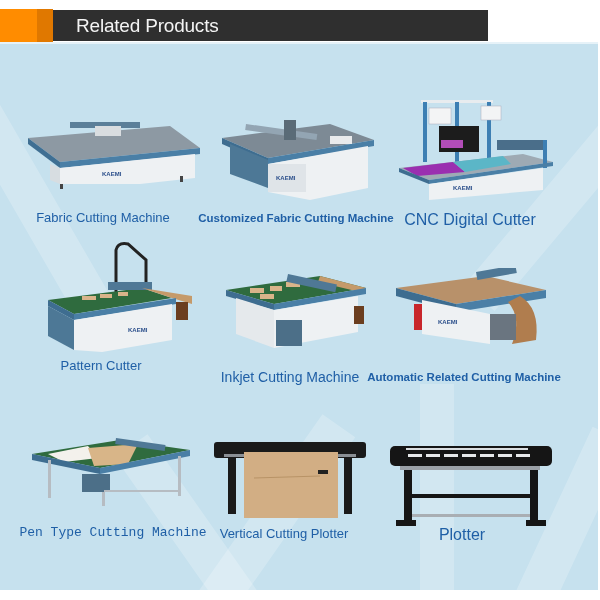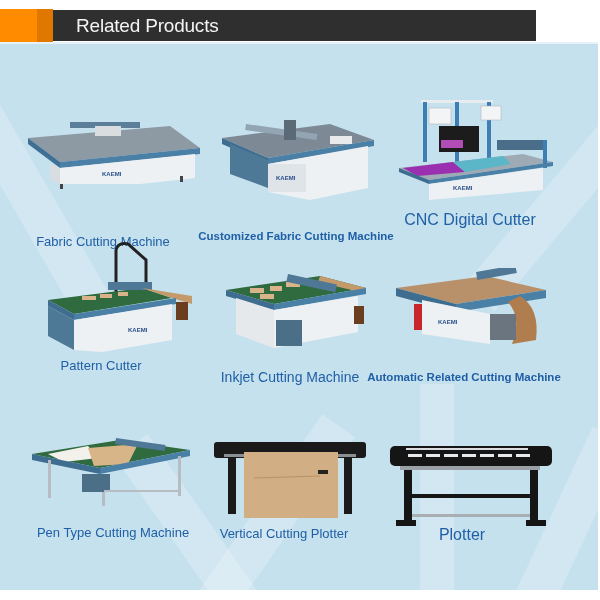--- a/index.html
+++ b/index.html
@@ -1,20 +1,20 @@
 <!DOCTYPE html>
 <html><head>
   <meta charset="utf-8">
   <style>
     * { box-sizing: border-box; margin: 0; padding: 0; }
     html, body { width: 600px; height: 600px; background: #ffffff; overflow: hidden; }
     body { font-family: "Liberation Sans", sans-serif; position: relative; }
 
     .header {
-      position: absolute; left: 0; top: 9px; width: 536px; height: 33px;
+      position: absolute; left: 0; top: 9px; width: 488px; height: 33px;
     }
     .header .bar {
       position: absolute; left: 52px; top: 1px; right: 0; height: 31px;
       background: #2f2f2f;
     }
     .header .orange {
       position: absolute; left: 0; top: 0; width: 40px; height: 34px;
       background: #ff8c00;
     }
     .header .orange-edge {
@@ -70,37 +70,37 @@
     <polygon points="8,18 40,42 40,48 8,24" fill="#3f6f93"></polygon>
     <polygon points="40,42 180,28 180,34 40,48" fill="#4a7fa6"></polygon>
     <rect x="50" y="2" width="70" height="6" fill="#5b7f99"></rect>
     <rect x="75" y="6" width="26" height="10" fill="#d9dde0"></rect>
     <polygon points="40,48 175,34 175,58 120,64 40,64" fill="#eef1f3"></polygon>
     <polygon points="30,44 40,48 40,64 30,60" fill="#d7dde1"></polygon>
     <text x="82" y="56" font-size="6" fill="#2a4e8a" font-family="Liberation Sans, sans-serif" font-weight="bold">KAEMI</text>
     <rect x="40" y="64" width="3" height="5" fill="#444"></rect>
     <rect x="160" y="56" width="3" height="6" fill="#444"></rect>
   </svg>
-  <div class="label" style="left:103px;top:210px;margin-top:24px;">Fabric Cutting Machine</div>
+  <div class="label" style="left:103px;top:210px;">Fabric Cutting Machine</div>
 </a>
 
 <a class="card" style="left:0;top:0;">
   <svg class="img" style="left:218px;top:108px;" width="160" height="92">
     <polygon points="4,30 112,16 156,32 50,50" fill="#7d8a95"></polygon>
     <polygon points="4,30 50,50 50,56 4,36" fill="#3e6d90"></polygon>
     <polygon points="50,50 156,32 156,38 50,56" fill="#4a7fa6"></polygon>
     <rect x="28" y="16" width="72" height="6" fill="#93a5b3" transform="rotate(8 28 16)"></rect>
     <rect x="66" y="12" width="12" height="20" fill="#5a6b77"></rect>
     <rect x="112" y="28" width="22" height="8" fill="#e8eaec"></rect>
     <polygon points="12,36 50,52 50,80 12,66" fill="#4d7896"></polygon>
     <polygon points="50,56 150,38 150,80 92,92 50,84" fill="#eef1f3"></polygon>
     <rect x="50" y="56" width="38" height="28" fill="#dfe4e8"></rect>
     <text x="58" y="72" font-size="6" fill="#2a4e8a" font-family="Liberation Sans, sans-serif" font-weight="bold">KAEMI</text>
   </svg>
-  <div class="label bold" style="left:296px;top:230px;">Customized Fabric Cutting Machine</div>
+  <div class="label bold" style="left:296px;top:212px;">Customized Fabric Cutting Machine</div>
 </a>
 
 <a class="card" style="left:0;top:0;">
   <svg class="img" style="left:393px;top:96px;" width="168" height="106">
     <rect x="28" y="4" width="72" height="3" fill="#e8ecef"></rect>
     <rect x="30" y="6" width="4" height="60" fill="#3d7fb3"></rect>
     <rect x="62" y="6" width="4" height="62" fill="#3d7fb3"></rect>
     <rect x="94" y="6" width="4" height="58" fill="#3d7fb3"></rect>
     <rect x="36" y="12" width="22" height="16" fill="#f3f4f5" stroke="#aab" stroke-width="0.5"></rect>
     <rect x="88" y="10" width="20" height="14" fill="#f3f4f5" stroke="#aab" stroke-width="0.5"></rect>
@@ -179,21 +179,21 @@
     <polygon points="60,12 110,8 100,28 66,30" fill="#d8b588"></polygon>
     <rect x="88" y="2" width="50" height="6" fill="#4f7896" transform="rotate(8 88 2)"></rect>
     <polygon points="4,18 72,32 72,38 4,24" fill="#3e6d90"></polygon>
     <polygon points="72,32 162,14 162,20 72,38" fill="#4a7fa6"></polygon>
     <rect x="20" y="24" width="3" height="38" fill="#b6bcc2"></rect>
     <rect x="74" y="38" width="3" height="32" fill="#b6bcc2"></rect>
     <rect x="150" y="20" width="3" height="40" fill="#b6bcc2"></rect>
     <rect x="54" y="38" width="28" height="18" fill="#4c6f88"></rect>
     <rect x="76" y="54" width="76" height="2" fill="#b6bcc2"></rect>
   </svg>
-  <div class="label" style="left:113px;top:525px;">Pen Type Cutting Machine</div>
+  <div class="label" style="left:113px;top:525px;font-family:Liberation Mono, monospace;">Pen Type Cutting Machine</div>
 </a>
 
 <a class="card" style="left:0;top:0;">
   <svg class="img" style="left:210px;top:440px;" width="160" height="78">
     <rect x="4" y="2" width="152" height="16" rx="3" fill="#1a1a1a"></rect>
     <rect x="14" y="14" width="132" height="3" fill="#8a8f94"></rect>
     <rect x="18" y="18" width="8" height="56" fill="#1a1a1a"></rect>
     <rect x="134" y="18" width="8" height="56" fill="#1a1a1a"></rect>
     <rect x="34" y="12" width="94" height="66" fill="#d2ae84"></rect>
     <rect x="108" y="30" width="10" height="4" fill="#222"></rect>

